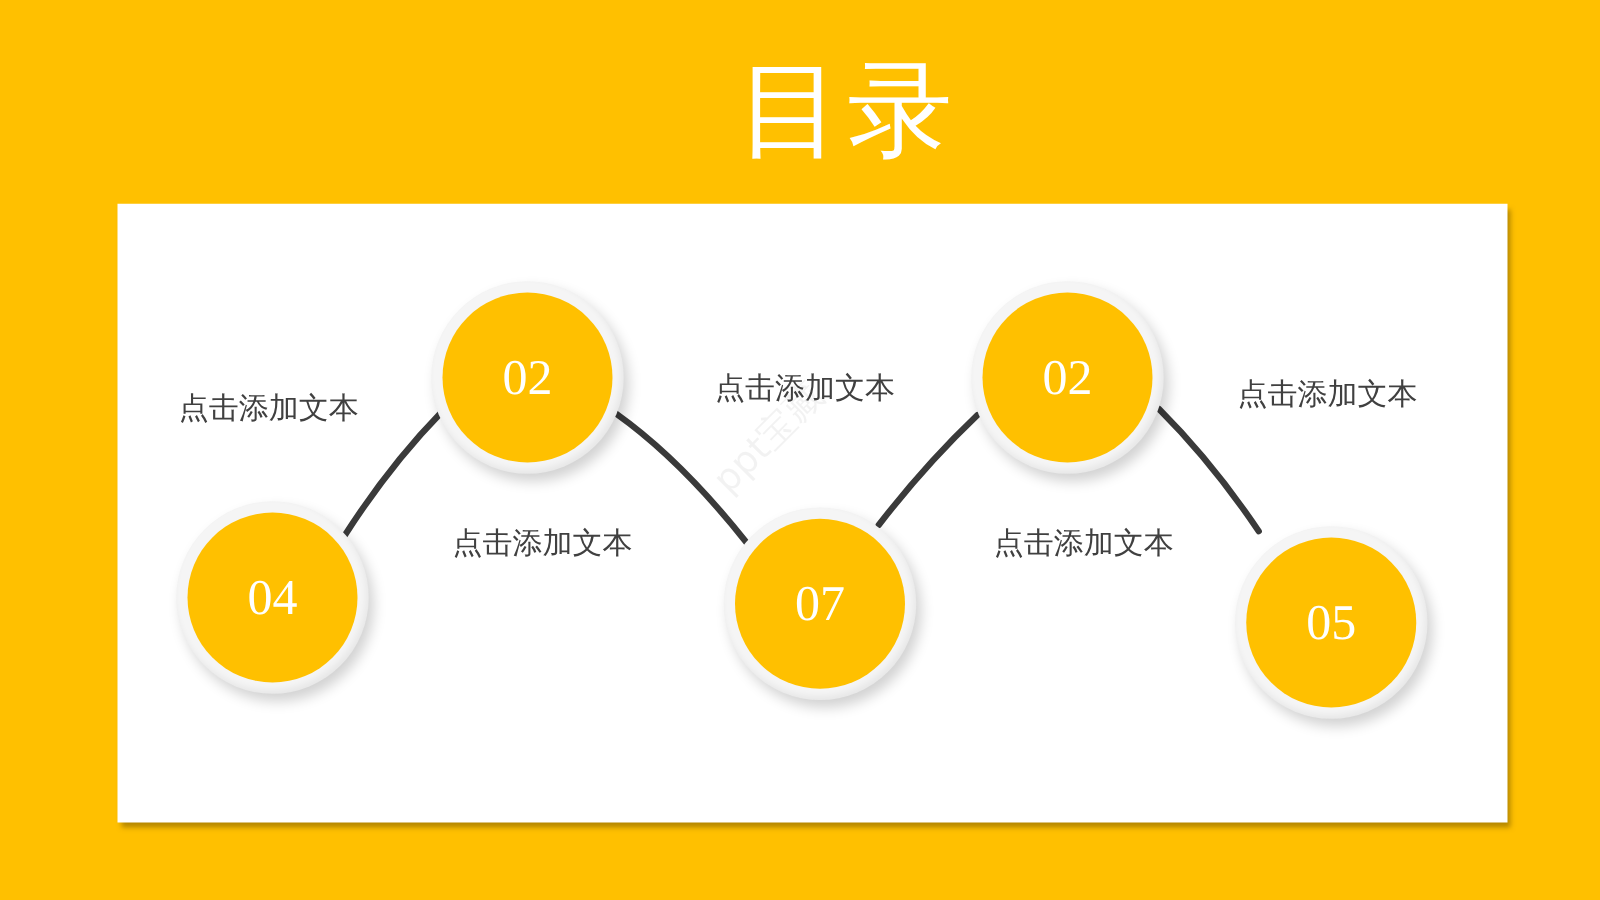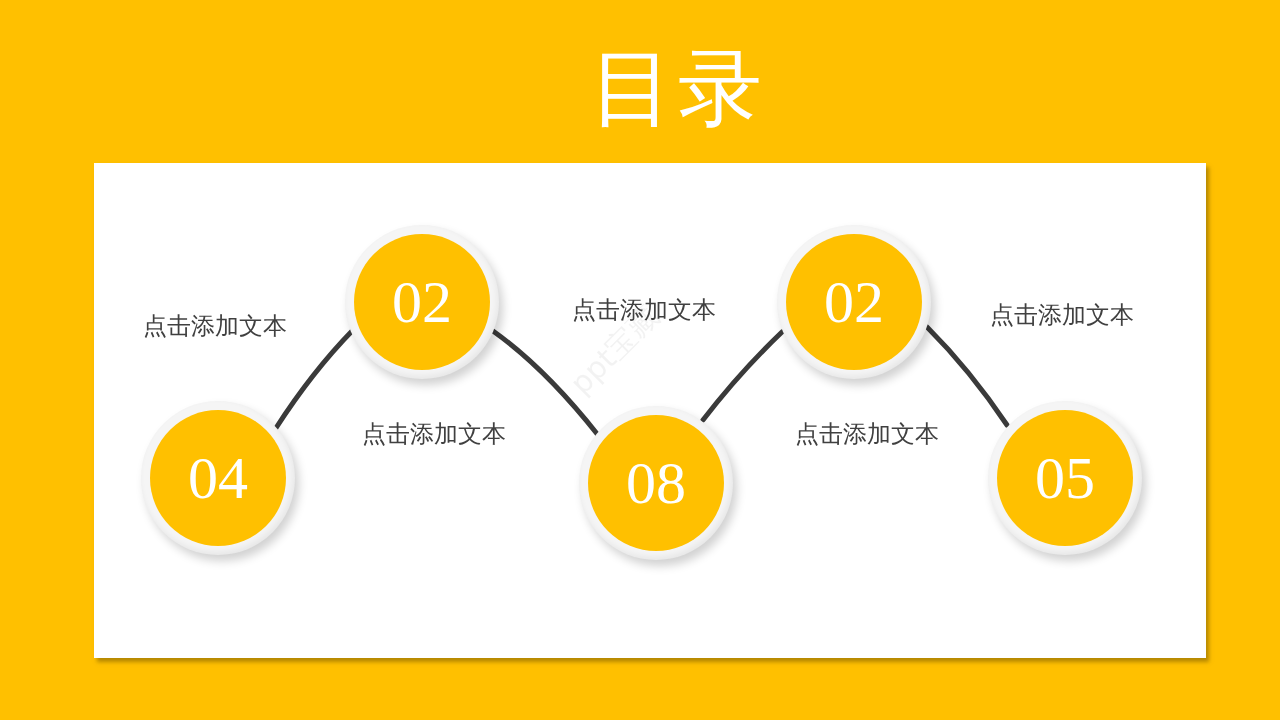--- a/index.html
+++ b/index.html
@@ -2,21 +2,21 @@
 <html><head>
 <meta charset="utf-8">
 <style>
   html, body { margin:0; padding:0; }
   body { width:1280px; height:720px; background:#FFC000; position:relative; overflow:hidden; font-family:"DejaVu Serif","Liberation Serif",serif; }
   .title { position:absolute; left:0; top:38px; width:1280px; text-align:center; color:#fff; font-size:84px; line-height:100px; font-family:"DejaVu Serif","Liberation Serif",serif; letter-spacing:4px;margin-left:38px; }
   .card { position:absolute; left:94px; top:163px; width:1112px; height:495px; background:#fff; box-shadow:3px 4px 4px rgba(120,90,0,0.55); }
   svg.wave { position:absolute; left:0; top:0; }
   .node { position:absolute; width:154px; height:154px; border-radius:50%; background:#f5f5f5; box-shadow:4px 6px 10px rgba(0,0,0,0.18), inset -2px -3px 6px rgba(0,0,0,0.06); }
   .node .inner { position:absolute; left:9px; top:9px; width:136px; height:136px; border-radius:50%; background:#FFC000; display:flex; align-items:center; justify-content:center; }
-  .node .num { color:#fff; font-size:60px; font-family:"Liberation Serif","DejaVu Serif",serif; line-height:1; }
+  .node .num { color:#fff; font-size:40px; font-family:"Liberation Serif","DejaVu Serif",serif; line-height:1; }
   .label { position:absolute; font-size:24px; color:#404040; font-family:"DejaVu Sans","Liberation Sans",sans-serif; white-space:nowrap; line-height:28px; }
   .watermark { position:absolute; left:560px; top:330px; font-size:30px; color:rgba(0,0,0,0.05); transform:rotate(-45deg); font-family:"DejaVu Sans",sans-serif; white-space:nowrap; }
 </style>
 </head>
 <body>
 
 <div class="title">目录</div>
 
 <div class="card"></div>
 
@@ -34,29 +34,29 @@
       <span class="num">04</span>
     </div>
 </div>
 <div class="node" style="left:345px;top:225px;">
   <div class="inner">
       <span class="num">02</span>
     </div>
 </div>
 <div class="node" style="left:579px;top:406px;">
   <div class="inner">
-      <span class="num">08</span>
+      <span class="num">07</span>
     </div>
 </div>
 <div class="node" style="left:777px;top:225px;">
   <div class="inner">
       <span class="num">02</span>
     </div>
 </div>
-<div class="node" style="left:988px;top:401px;">
+<div class="node" style="left:988px;top:421px;">
   <div class="inner">
       <span class="num">05</span>
     </div>
 </div>
 
 <div class="label" style="left:143px;top:312px;">点击添加文本</div>
 <div class="label" style="left:362px;top:420px;">点击添加文本</div>
 <div class="label" style="left:572px;top:296px;">点击添加文本</div>
 <div class="label" style="left:795px;top:420px;">点击添加文本</div>
 <div class="label" style="left:990px;top:301px;">点击添加文本</div>

